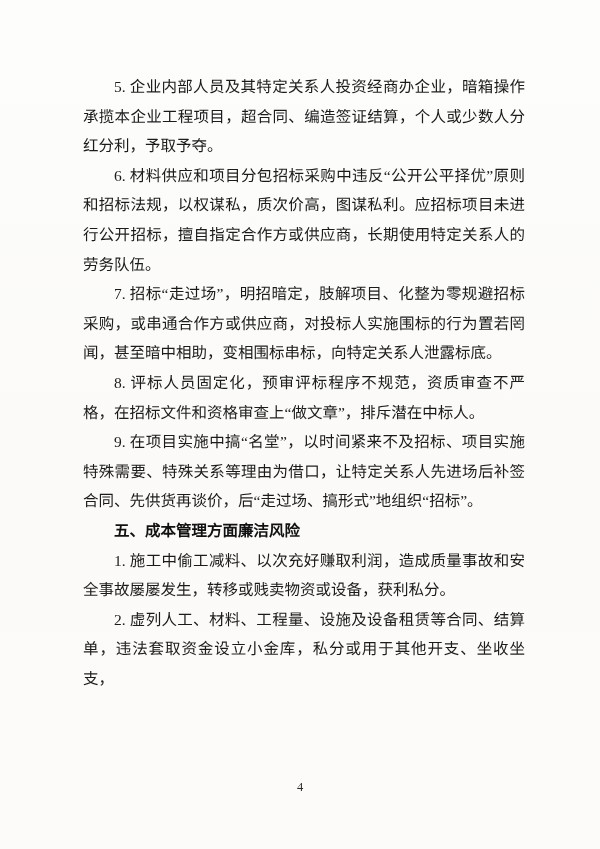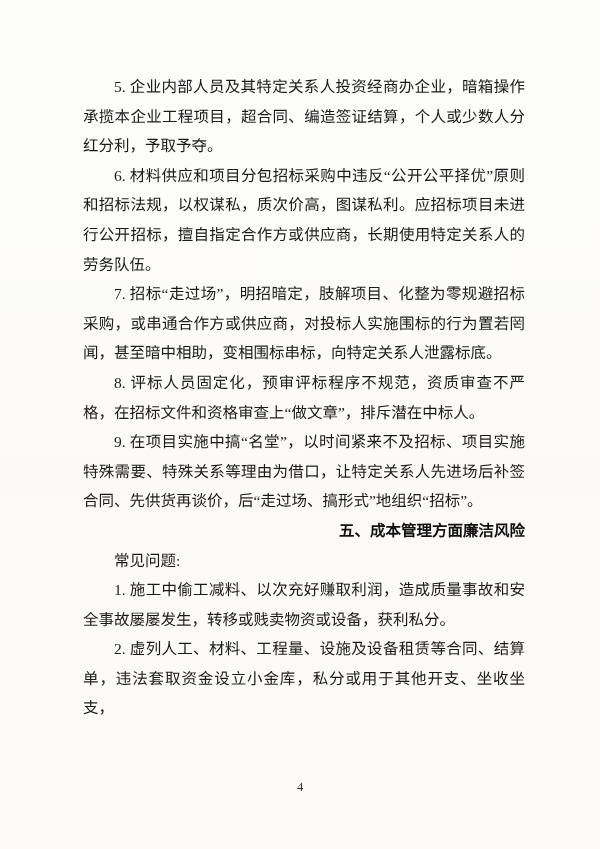--- a/index.html
+++ b/index.html
@@ -28,21 +28,21 @@
     font-size: 15.5px;
     line-height: 29.6px;
     text-align: justify;
     text-indent: 2em;
     letter-spacing: 0;
     word-break: break-all;
   }
   .content p.heading {
     font-family: Liberation Sans, sans-serif;
     font-weight: bold;
-    text-align: right;
+    text-align: left;
     color: #111;
   }
   .page-number {
     position: absolute;
     top: 780px;
     left: 0;
     width: 100%;
     text-align: center;
     font-size: 12.5px;
     color: #2a2a2a;
@@ -53,18 +53,17 @@
 <body>
 
 <div class="page">
   <div class="content">
     <p>5. 企业内部人员及其特定关系人投资经商办企业，暗箱操作承揽本企业工程项目，超合同、编造签证结算，个人或少数人分红分利，予取予夺。</p>
     <p>6. 材料供应和项目分包招标采购中违反“公开公平择优”原则和招标法规，以权谋私，质次价高，图谋私利。应招标项目未进行公开招标，擅自指定合作方或供应商，长期使用特定关系人的劳务队伍。</p>
     <p>7. 招标“走过场”，明招暗定，肢解项目、化整为零规避招标采购，或串通合作方或供应商，对投标人实施围标的行为置若罔闻，甚至暗中相助，变相围标串标，向特定关系人泄露标底。</p>
     <p>8. 评标人员固定化，预审评标程序不规范，资质审查不严格，在招标文件和资格审查上“做文章”，排斥潜在中标人。</p>
     <p>9. 在项目实施中搞“名堂”，以时间紧来不及招标、项目实施特殊需要、特殊关系等理由为借口，让特定关系人先进场后补签合同、先供货再谈价，后“走过场、搞形式”地组织“招标”。</p>
     <p class="heading">五、成本管理方面廉洁风险</p>
-    <p>常见问题:</p>
     <p>1. 施工中偷工减料、以次充好赚取利润，造成质量事故和安全事故屡屡发生，转移或贱卖物资或设备，获利私分。</p>
     <p>2. 虚列人工、材料、工程量、设施及设备租赁等合同、结算单，违法套取资金设立小金库，私分或用于其他开支、坐收坐支，</p>
   </div>
   <div class="page-number">4</div>
 </div>
 
 </body></html>

